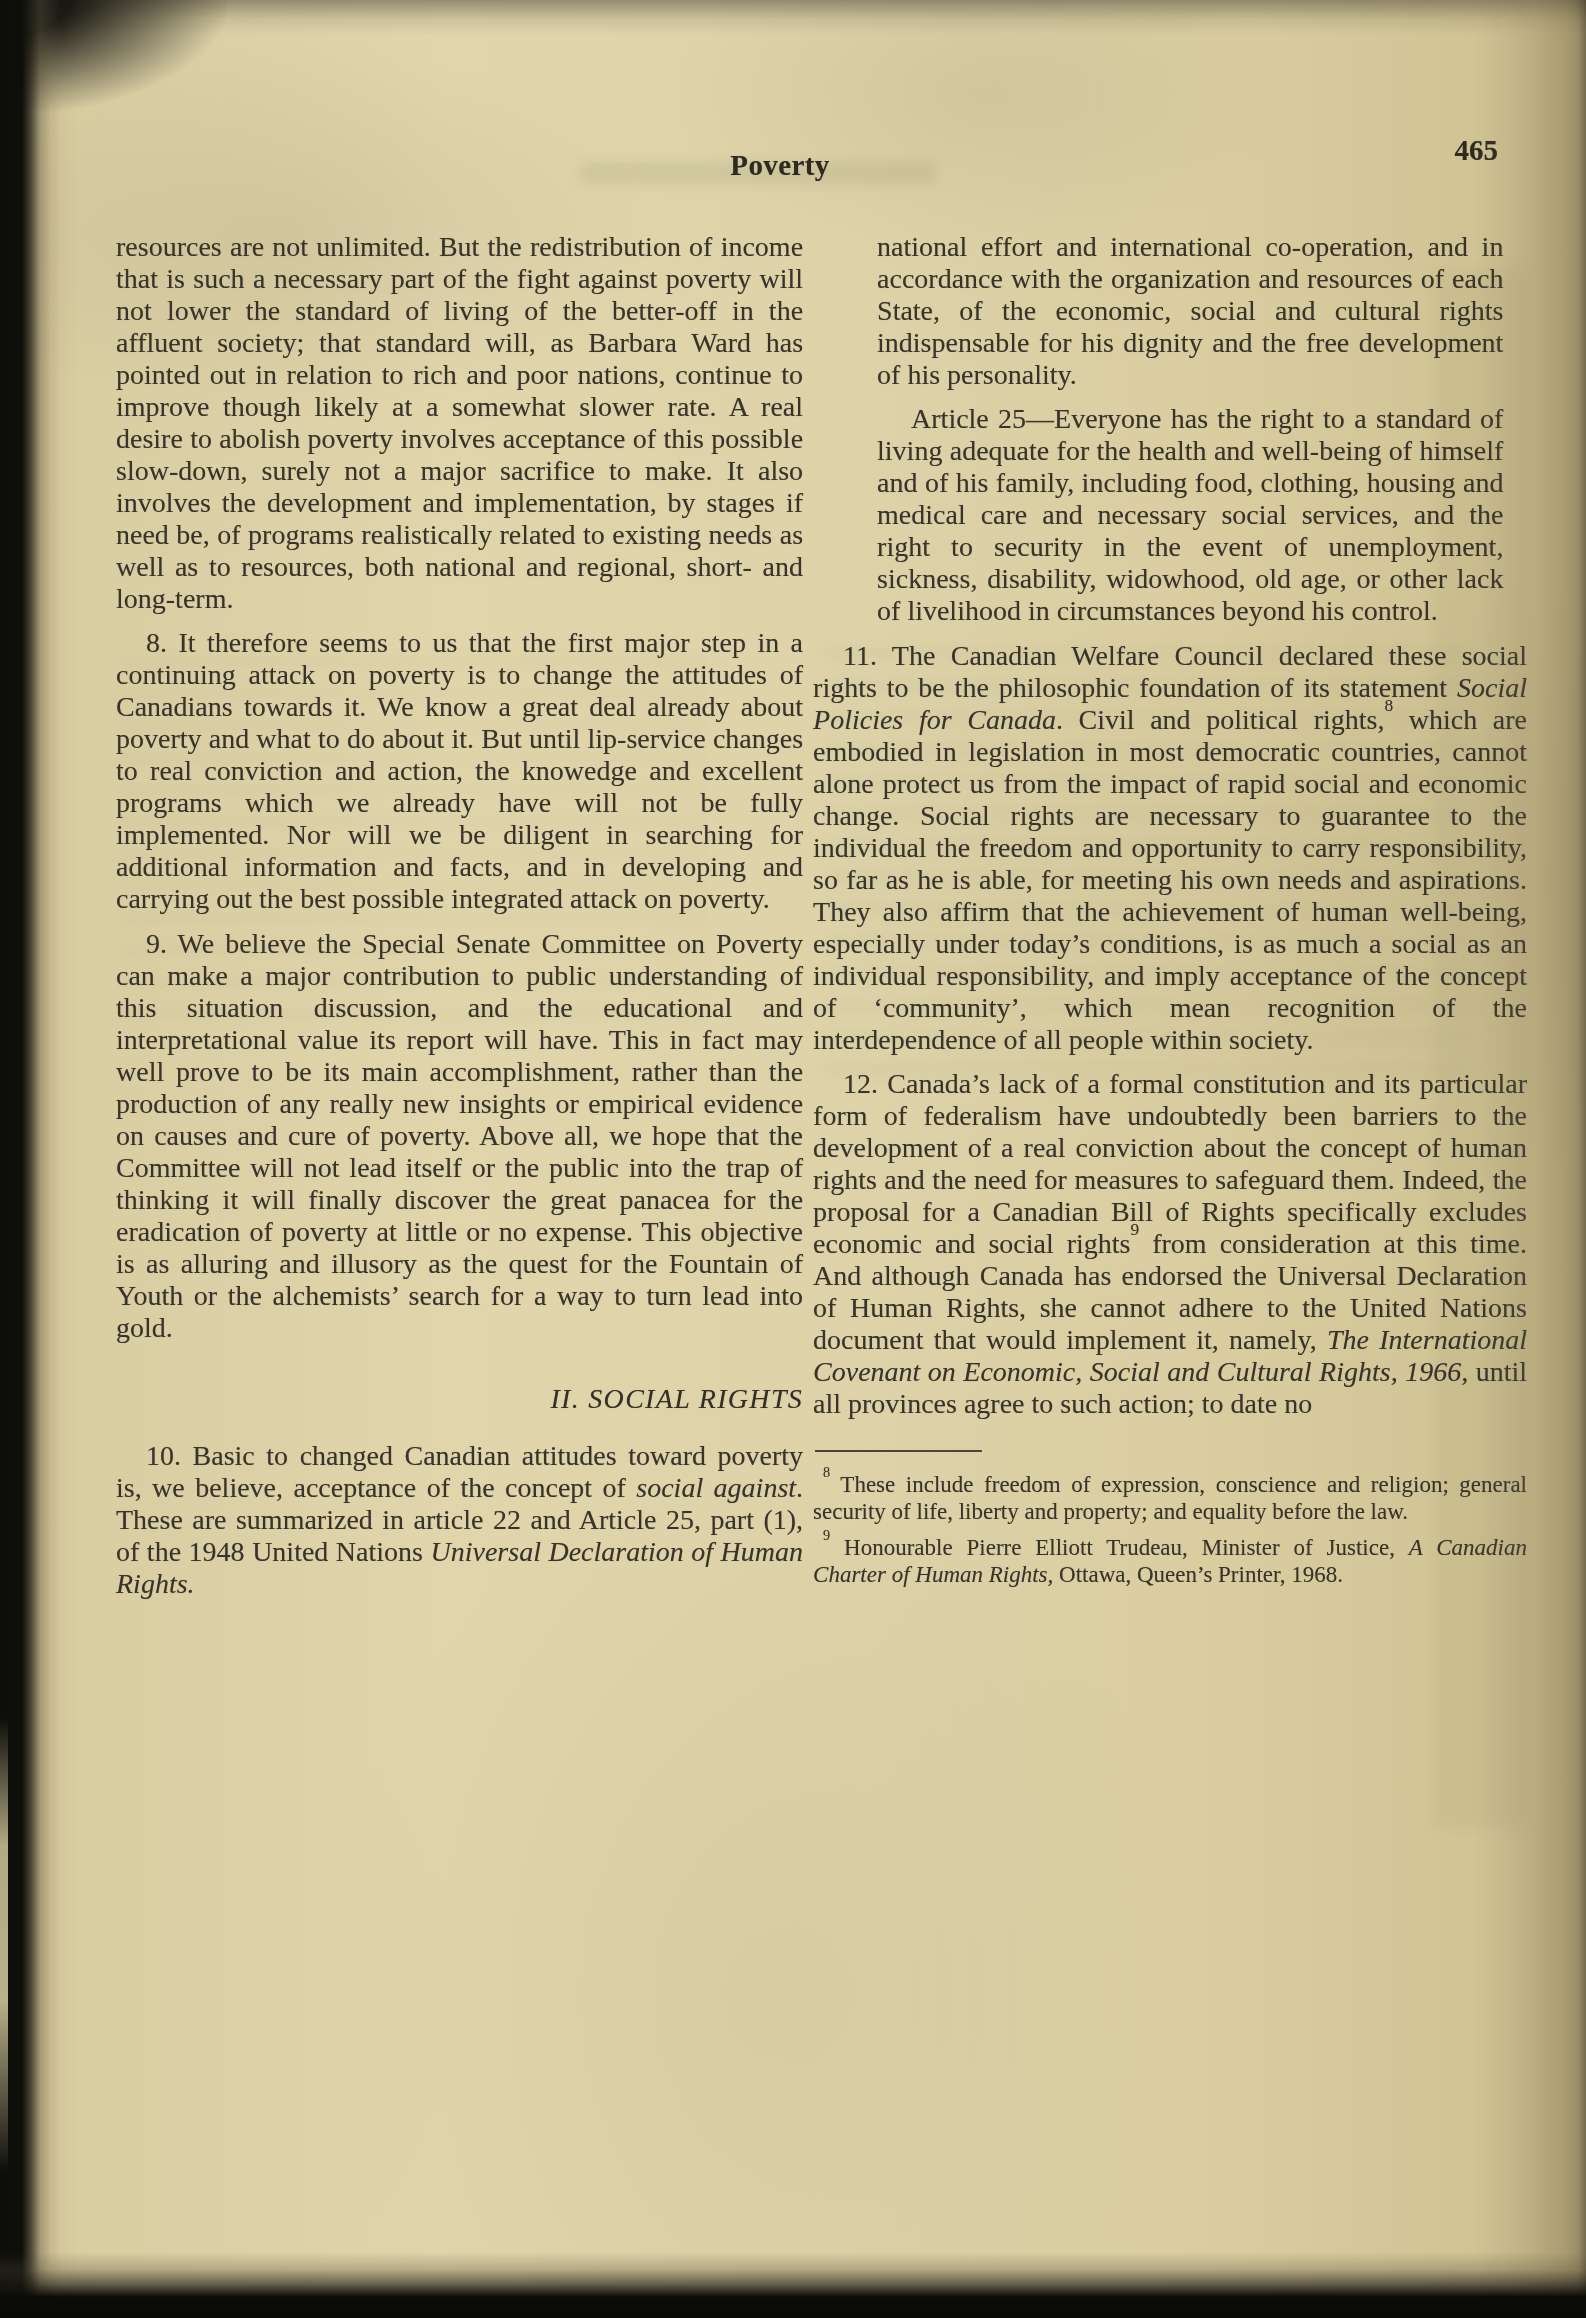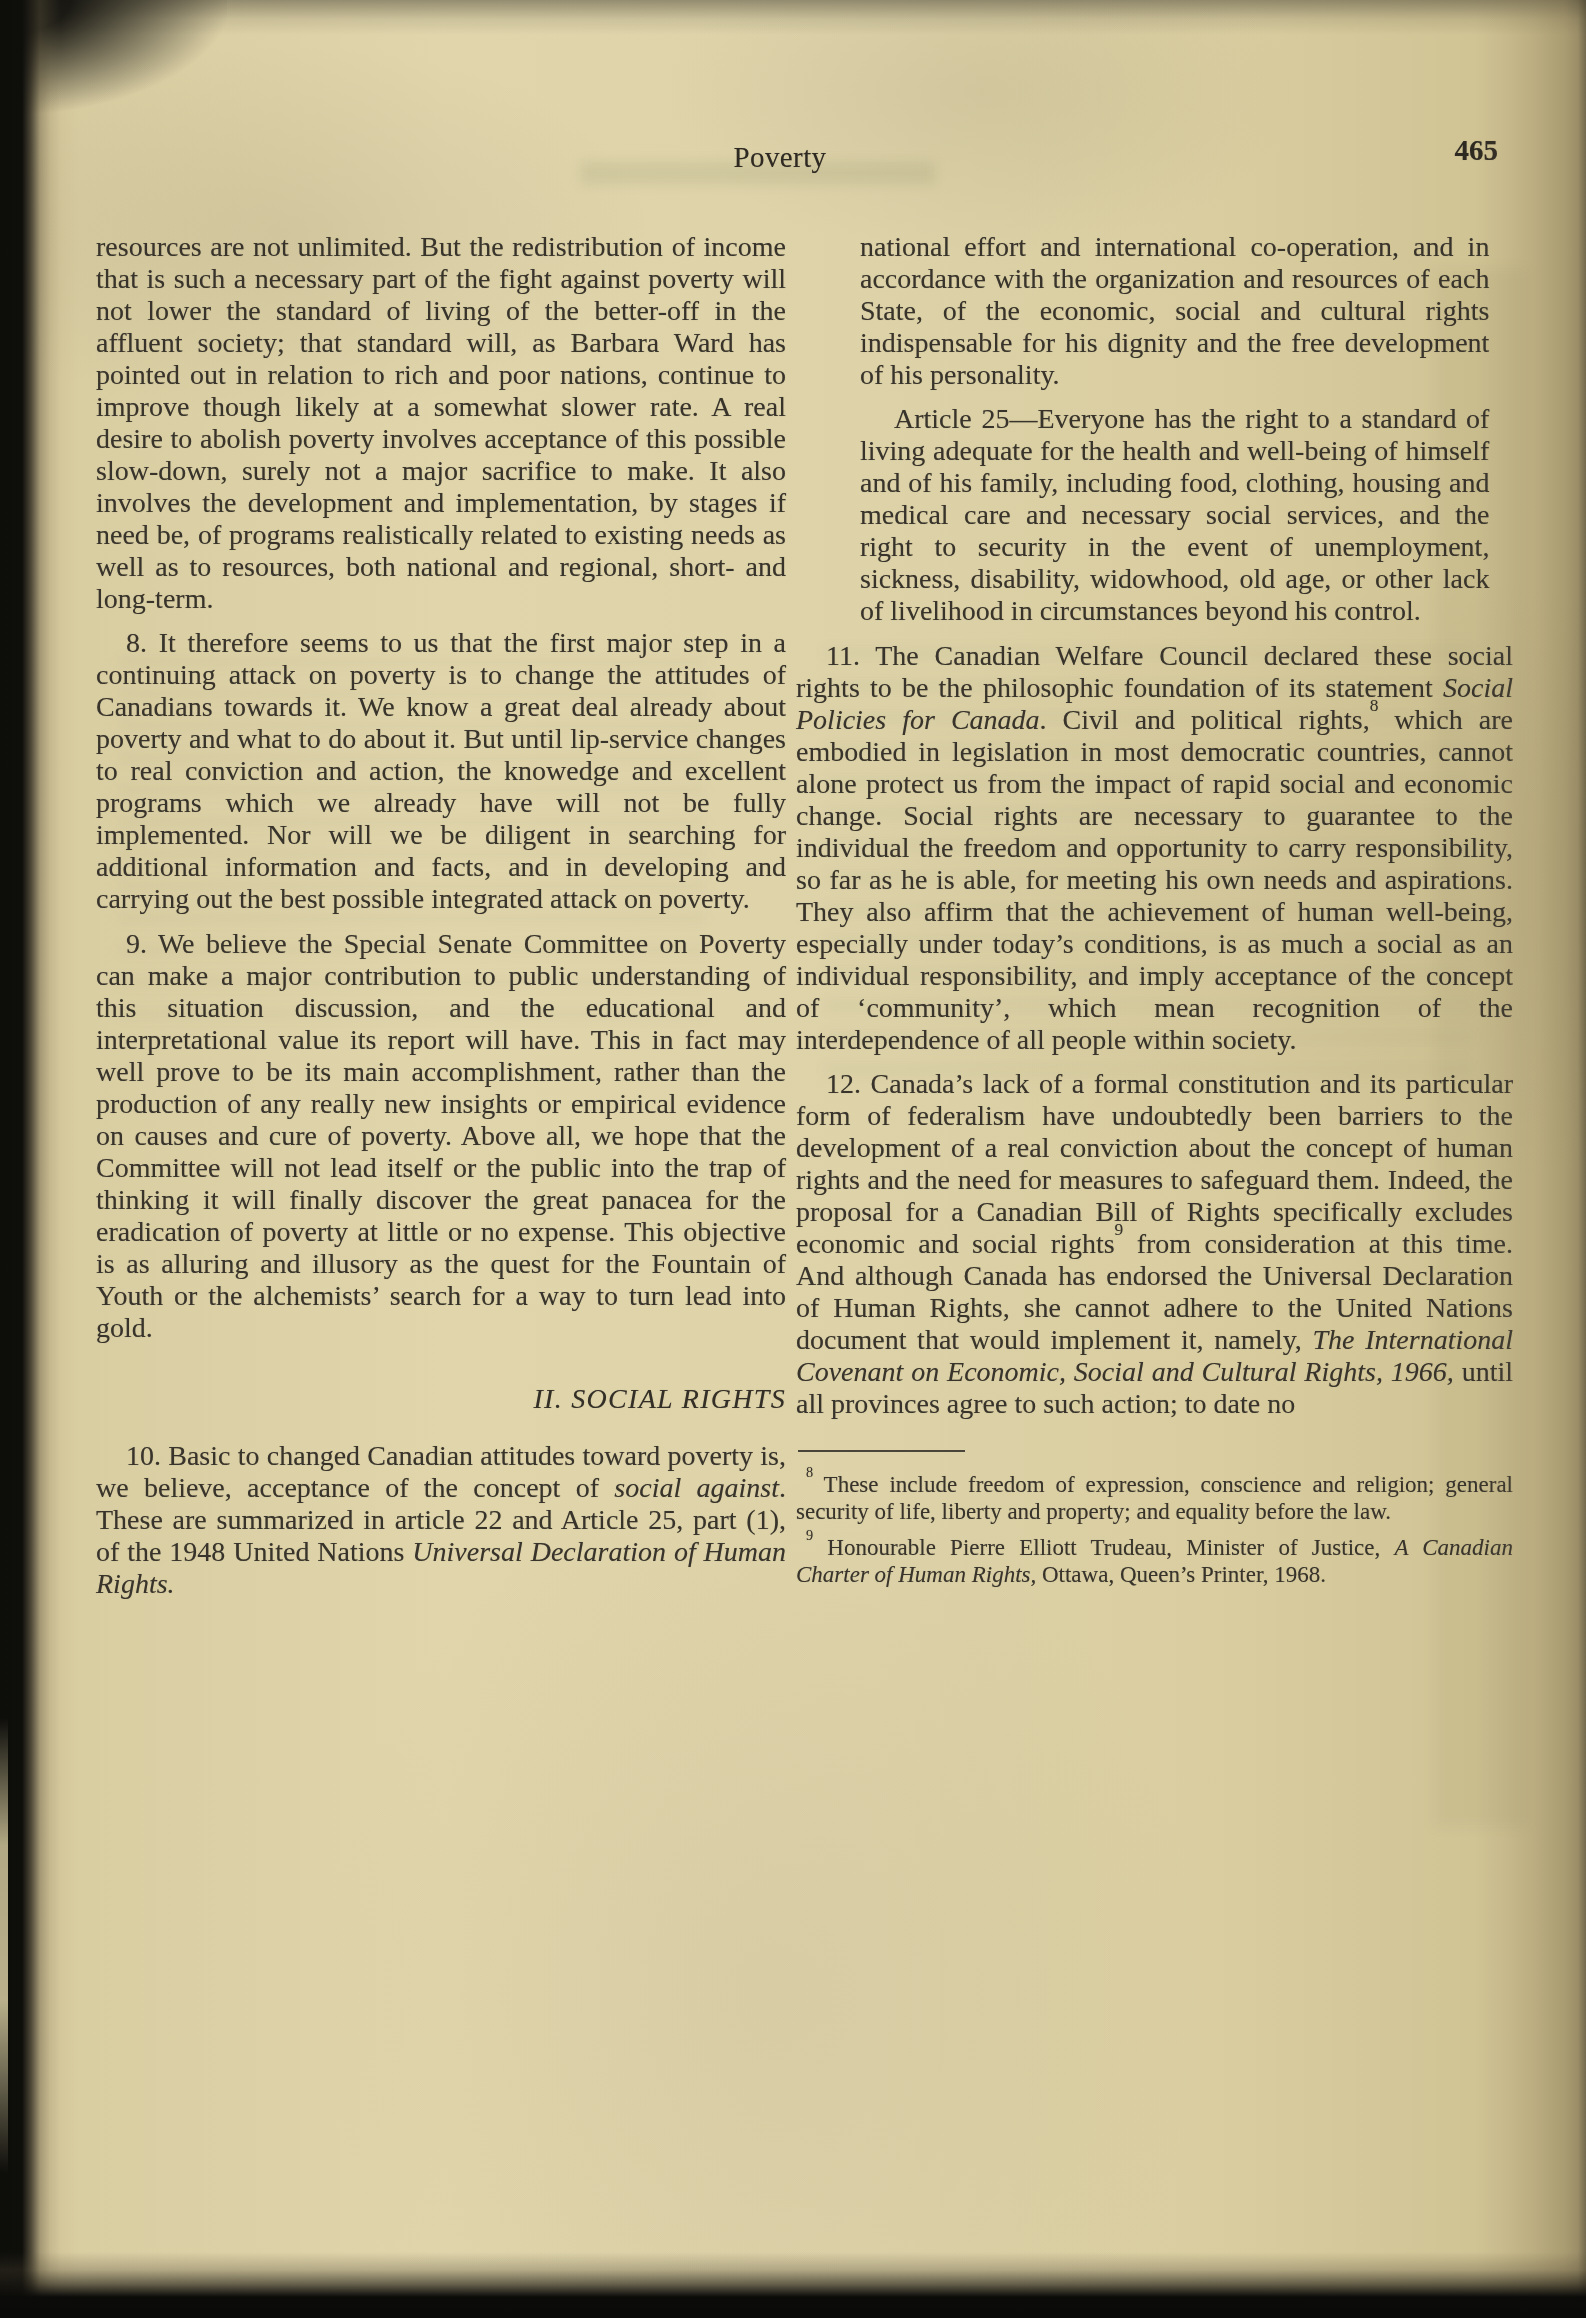--- a/index.html
+++ b/index.html
@@ -30,29 +30,29 @@
     position: absolute;
     left: 96px;
     top: 141px;
     width: 1431px;
     color: #38342b;
     text-shadow: 0 0 0.8px rgba(56,52,43,0.35);
   }
 
   .header { position: relative; height: 52px; }
   .running-title {
-    position: absolute; left: 684px; top: 0; transform: translateX(-50%);
-    font-weight: 400; font-size: 29px; letter-spacing: 0.4px; color: #2e2a22;
+    position: absolute; left: 684px; top: 8px; transform: translateX(-50%);
+    font-weight: 700; font-size: 29px; letter-spacing: 0.4px; color: #2e2a22;
   }
   .page-number {
     position: absolute; right: 29px; top: -6.7px;
     font-weight: 700; font-size: 29px; color: #2e2a22;
   }
 
-  .columns { display: flex; gap: 10px; margin-top: 25px; }
+  .columns { display: flex; gap: 10px; margin-top: 25px; margin-left: 20px; }
   .col { text-align: justify; font-size: 28px; line-height: 32px; }
   .col-left  { width: 690px; }
   .col-right { width: 717px; }
 
   .col p { margin: 12.6px 0; text-indent: 30px; }
   .col p.noindent { text-indent: 0; }
 
   .col-left .quote { margin-left: 91px; text-indent: 45px; }
   .col-right .quote { margin-left: 64px; margin-right: 23.6px; }
   .col-right .quote.noindent { text-indent: 0; }

